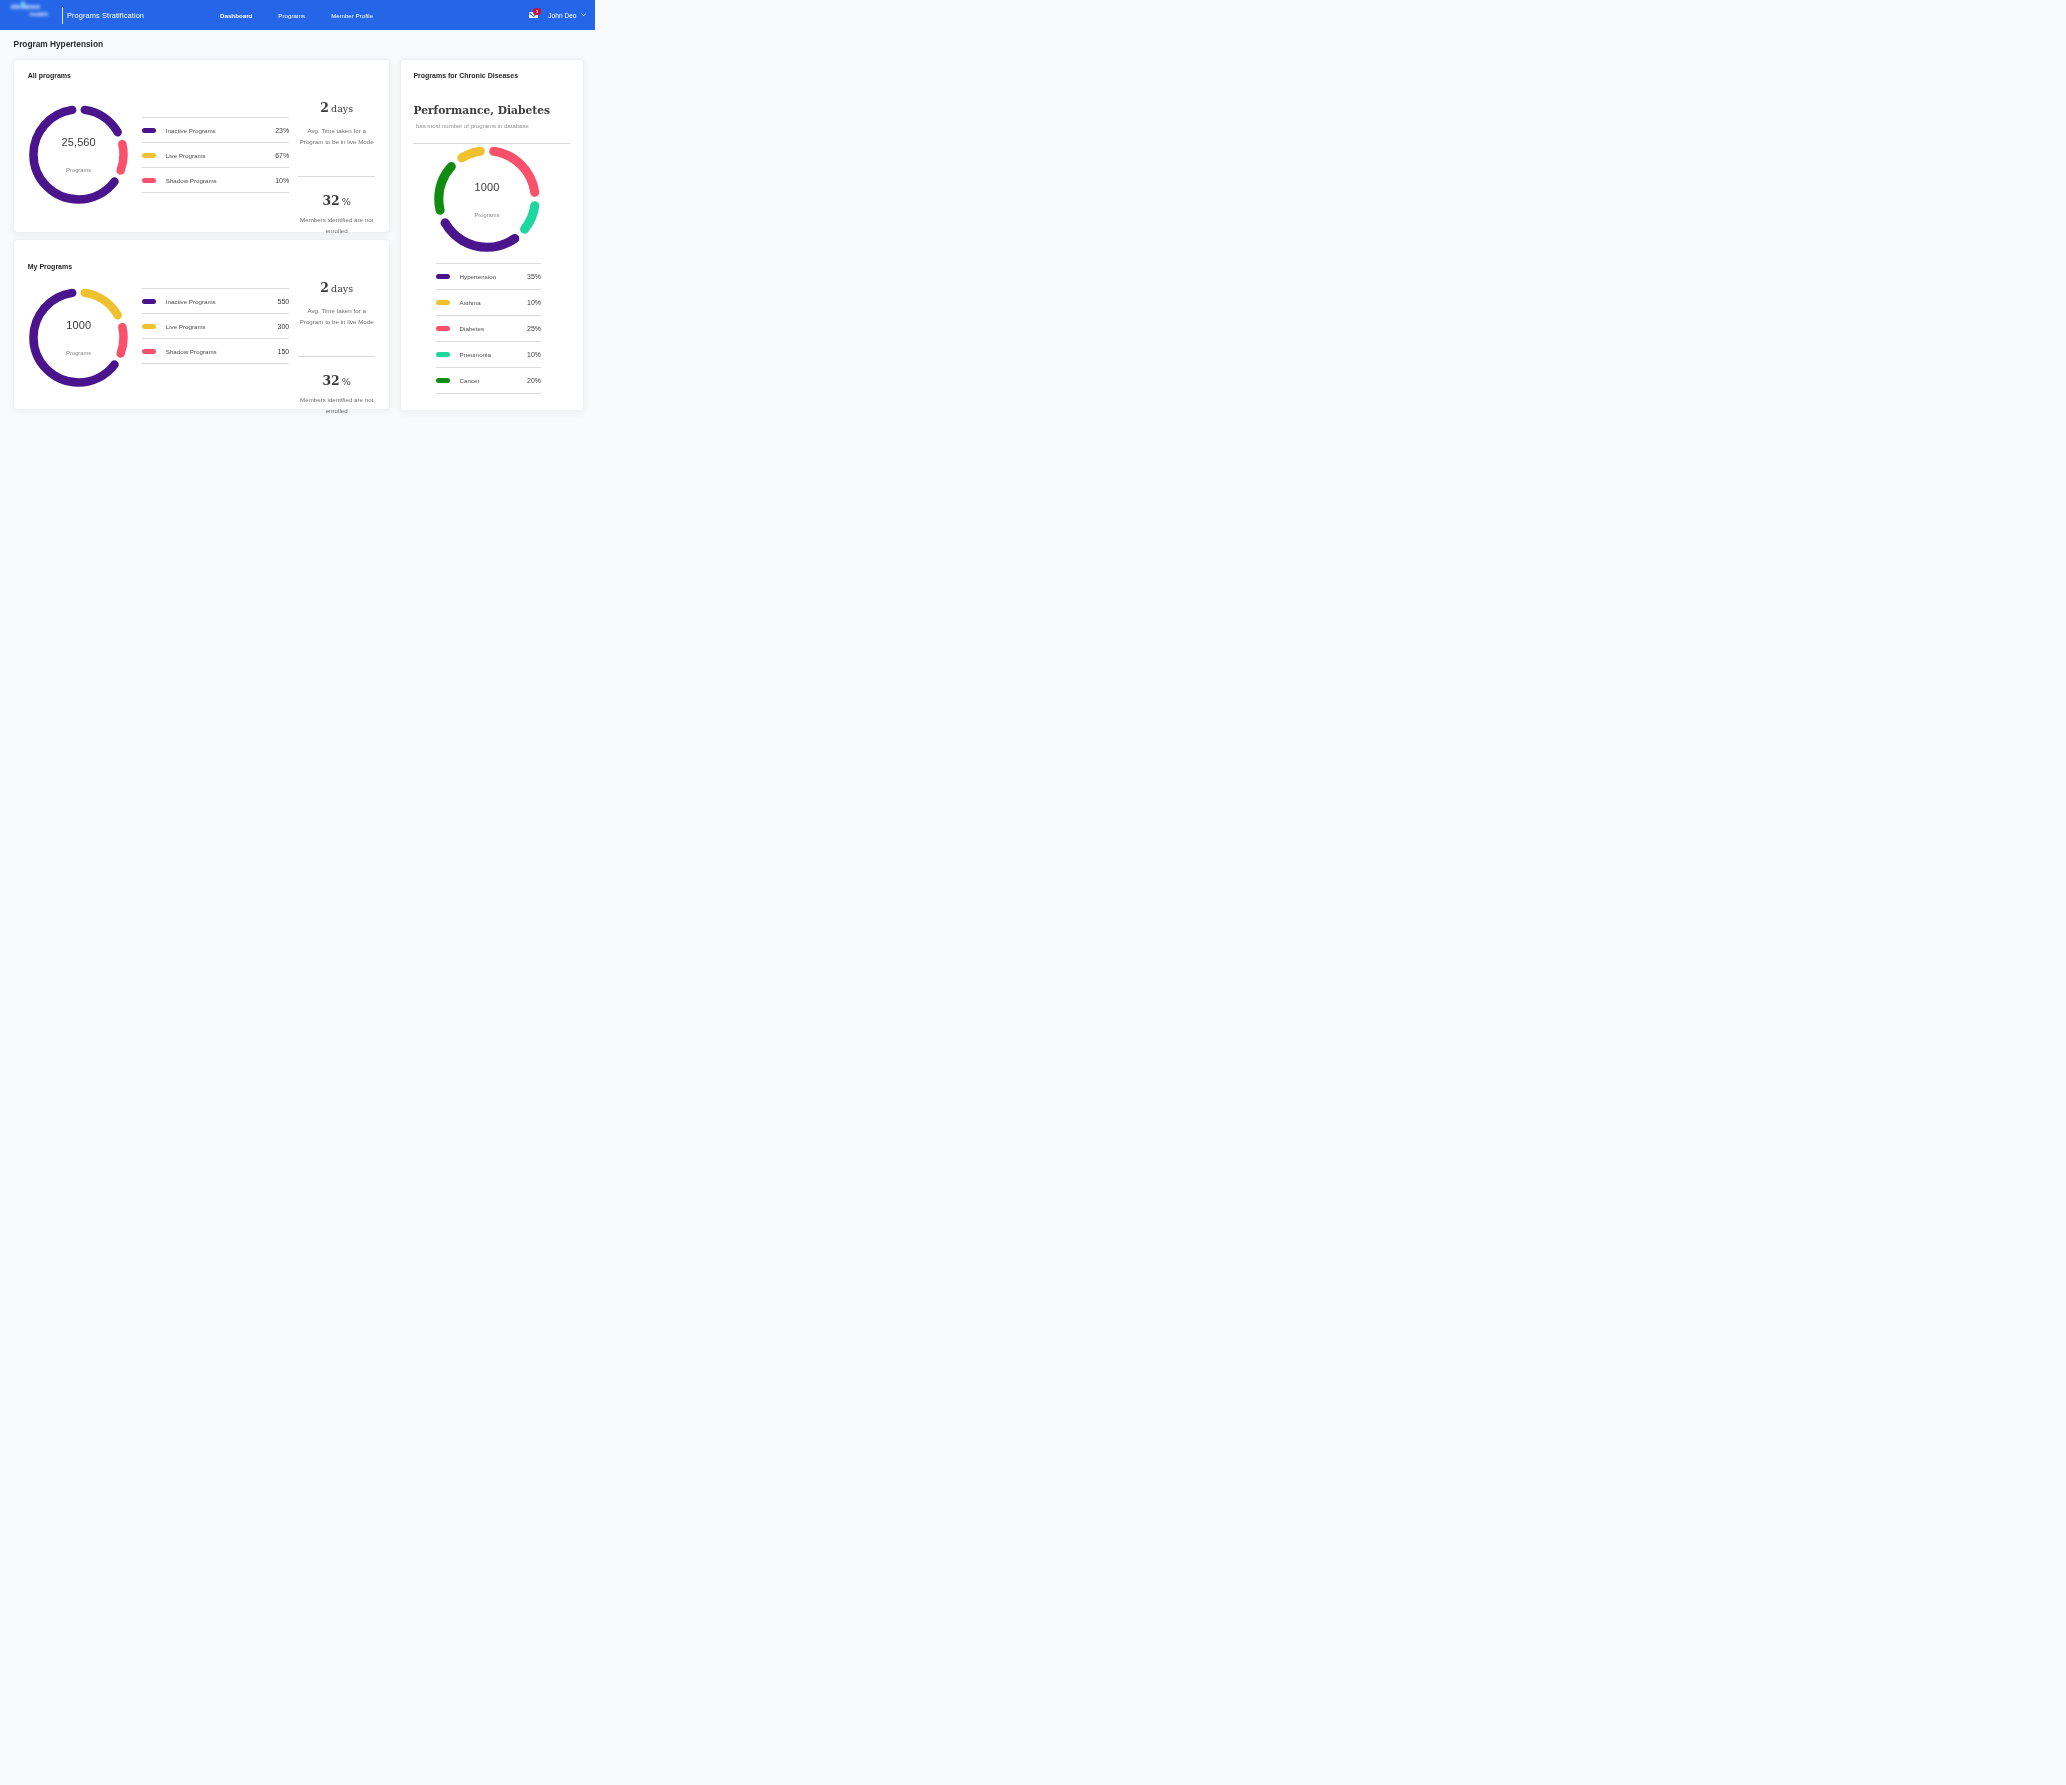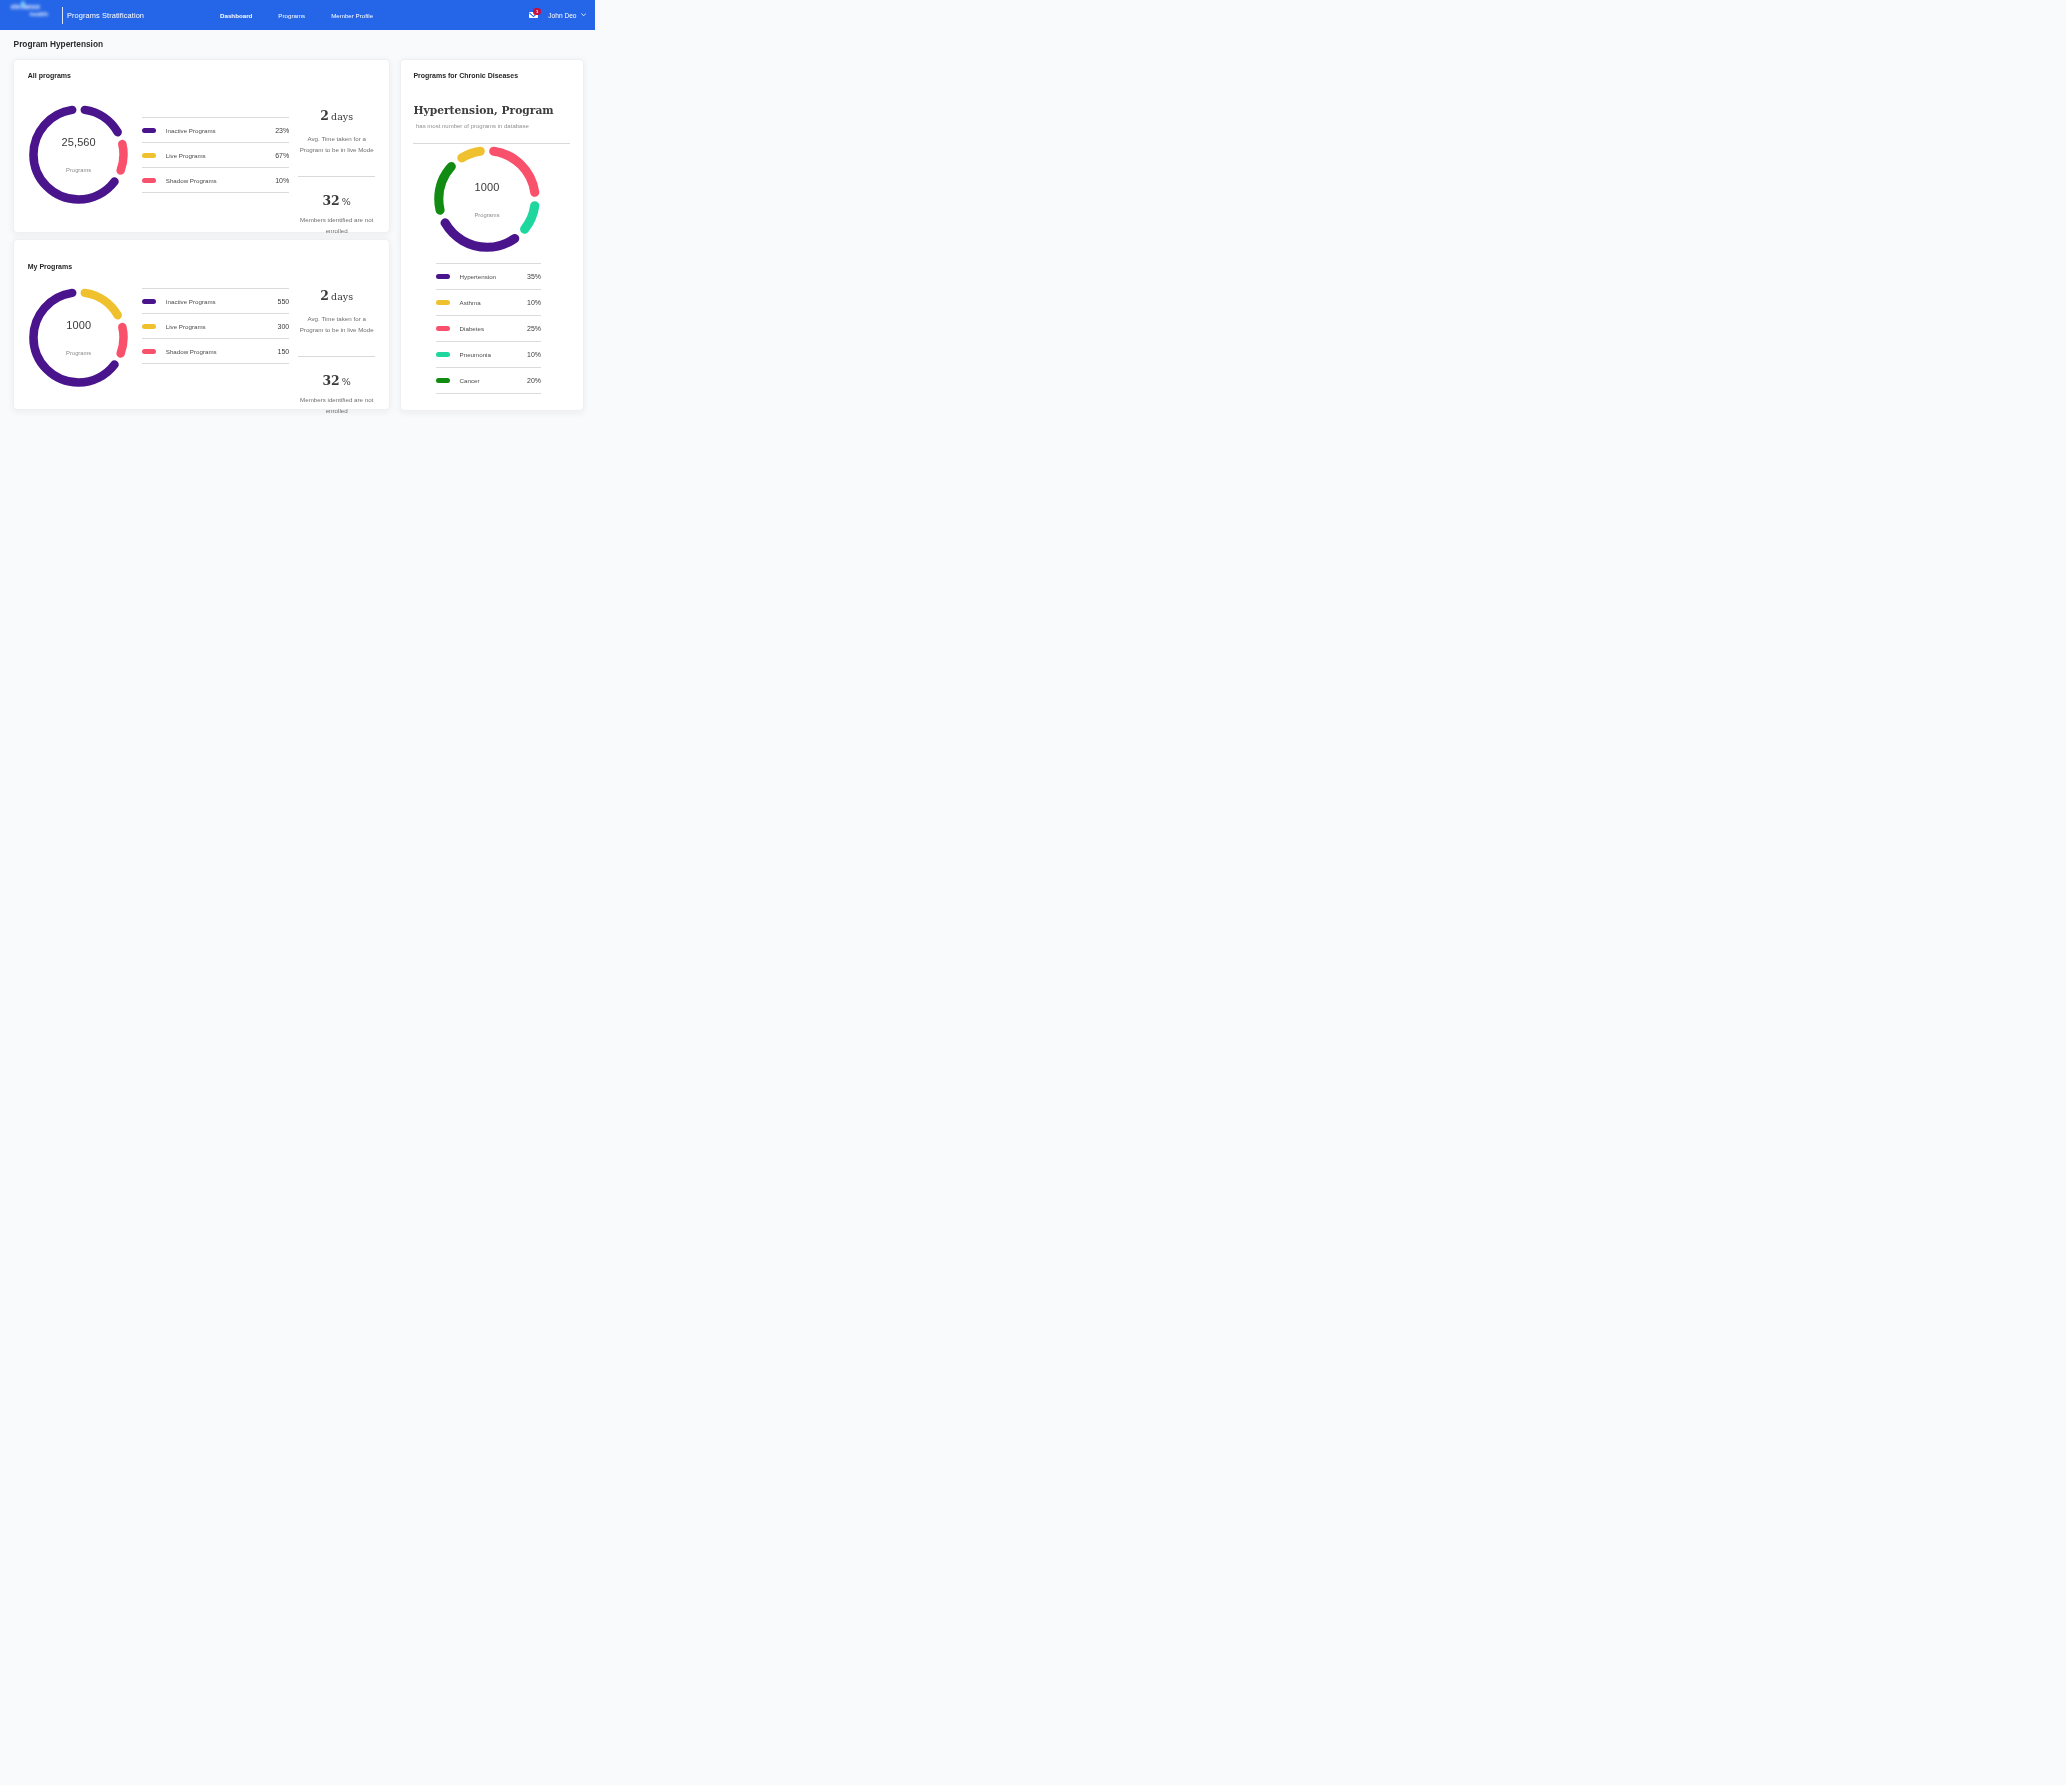--- a/index.html
+++ b/index.html
@@ -60,21 +60,21 @@
   #card-chronic .legend{left:35px;top:203px;width:105px;}
   .legend-row{height:24px;display:flex;align-items:center;border-top:0.4px solid #DBDBDB;}
   #card-chronic .legend-row{height:25px;}
   .legend-row:last-child{border-bottom:0.4px solid #DBDBDB;}
   .pill{width:13.6px;height:5px;border-radius:2.9px;flex:0 0 auto;}
   .l-label{font-size:6.2px;color:#4A4A4A;margin-left:10px;}
   .l-value{font-size:7px;color:#3A3A3A;margin-left:auto;}
 
   
   .stats{position:absolute;left:281px;top:0;width:83px;text-align:center;}
-  .stat1{position:absolute;left:0;top:48px;width:83px;}
+  .stat1{position:absolute;left:0;top:40px;width:83px;}
   .stat2{position:absolute;left:0;top:133px;width:83px;}
   .stat-big{font-family:"DejaVu Serif","Liberation Serif",serif;color:#3A3A3A;line-height:15.7px;}
   .stat-big .big{font-size:12.4px;font-weight:700;}
   .stat-big .unit{font-size:9.5px;font-weight:400;margin-left:2.1px;}
   .stat-desc{margin-top:5.8px;font-size:6.2px;line-height:11.6px;color:#6F6F6F;}
   .stat2 .stat-desc{line-height:10.3px;margin-top:3.7px;}
   .stat-sep{position:absolute;left:2.5px;top:116px;width:77px;height:0.4px;background:#D9D9D9;}
 
   
   .chronic-headline{position:absolute;left:12.4px;top:44px;font-size:10.7px;font-weight:700;color:#3D3D3D;font-family:"DejaVu Serif","Liberation Serif",serif;}
@@ -213,21 +213,21 @@
       <div class="stat-big">
         <span class="big">32</span><span class="unit">%</span>
       </div>
       <div class="stat-desc">Members identified are not enrolled</div>
     </div>
   </div>
 </div>
 
 <div class="card" id="card-chronic">
   <div class="card-title">Programs for Chronic Diseases</div>
-  <div class="chronic-headline serif">Hypertension, Program</div>
+  <div class="chronic-headline serif">Performance, Diabetes</div>
   <div class="chronic-sub">has most number of programs in database</div>
   <div class="chronic-divider"></div>
 
   <div class="donut">
       <svg viewBox="0 0 100 100">
         <circle cx="50" cy="50" r="45.5" fill="none" stroke="#F9506B" stroke-width="8.6" pathLength="100" stroke-linecap="round" stroke-dasharray="20.5 79.5" stroke-dashoffset="22.75"></circle>
         <circle cx="50" cy="50" r="45.5" fill="none" stroke="#1ED79F" stroke-width="8.6" pathLength="100" stroke-linecap="round" stroke-dasharray="8.5 91.5" stroke-dashoffset="-2.25"></circle>
         <circle cx="50" cy="50" r="45.5" fill="none" stroke="#4A148C" stroke-width="8.6" pathLength="100" stroke-linecap="round" stroke-dasharray="26.5 73.5" stroke-dashoffset="-15.25"></circle>
         <circle cx="50" cy="50" r="45.5" fill="none" stroke="#118B11" stroke-width="8.6" pathLength="100" stroke-linecap="round" stroke-dasharray="15.5 84.5" stroke-dashoffset="-46.25"></circle>
         <circle cx="50" cy="50" r="45.5" fill="none" stroke="#F0C12E" stroke-width="8.6" pathLength="100" stroke-linecap="round" stroke-dasharray="6.5 93.5" stroke-dashoffset="-66.25"></circle>

